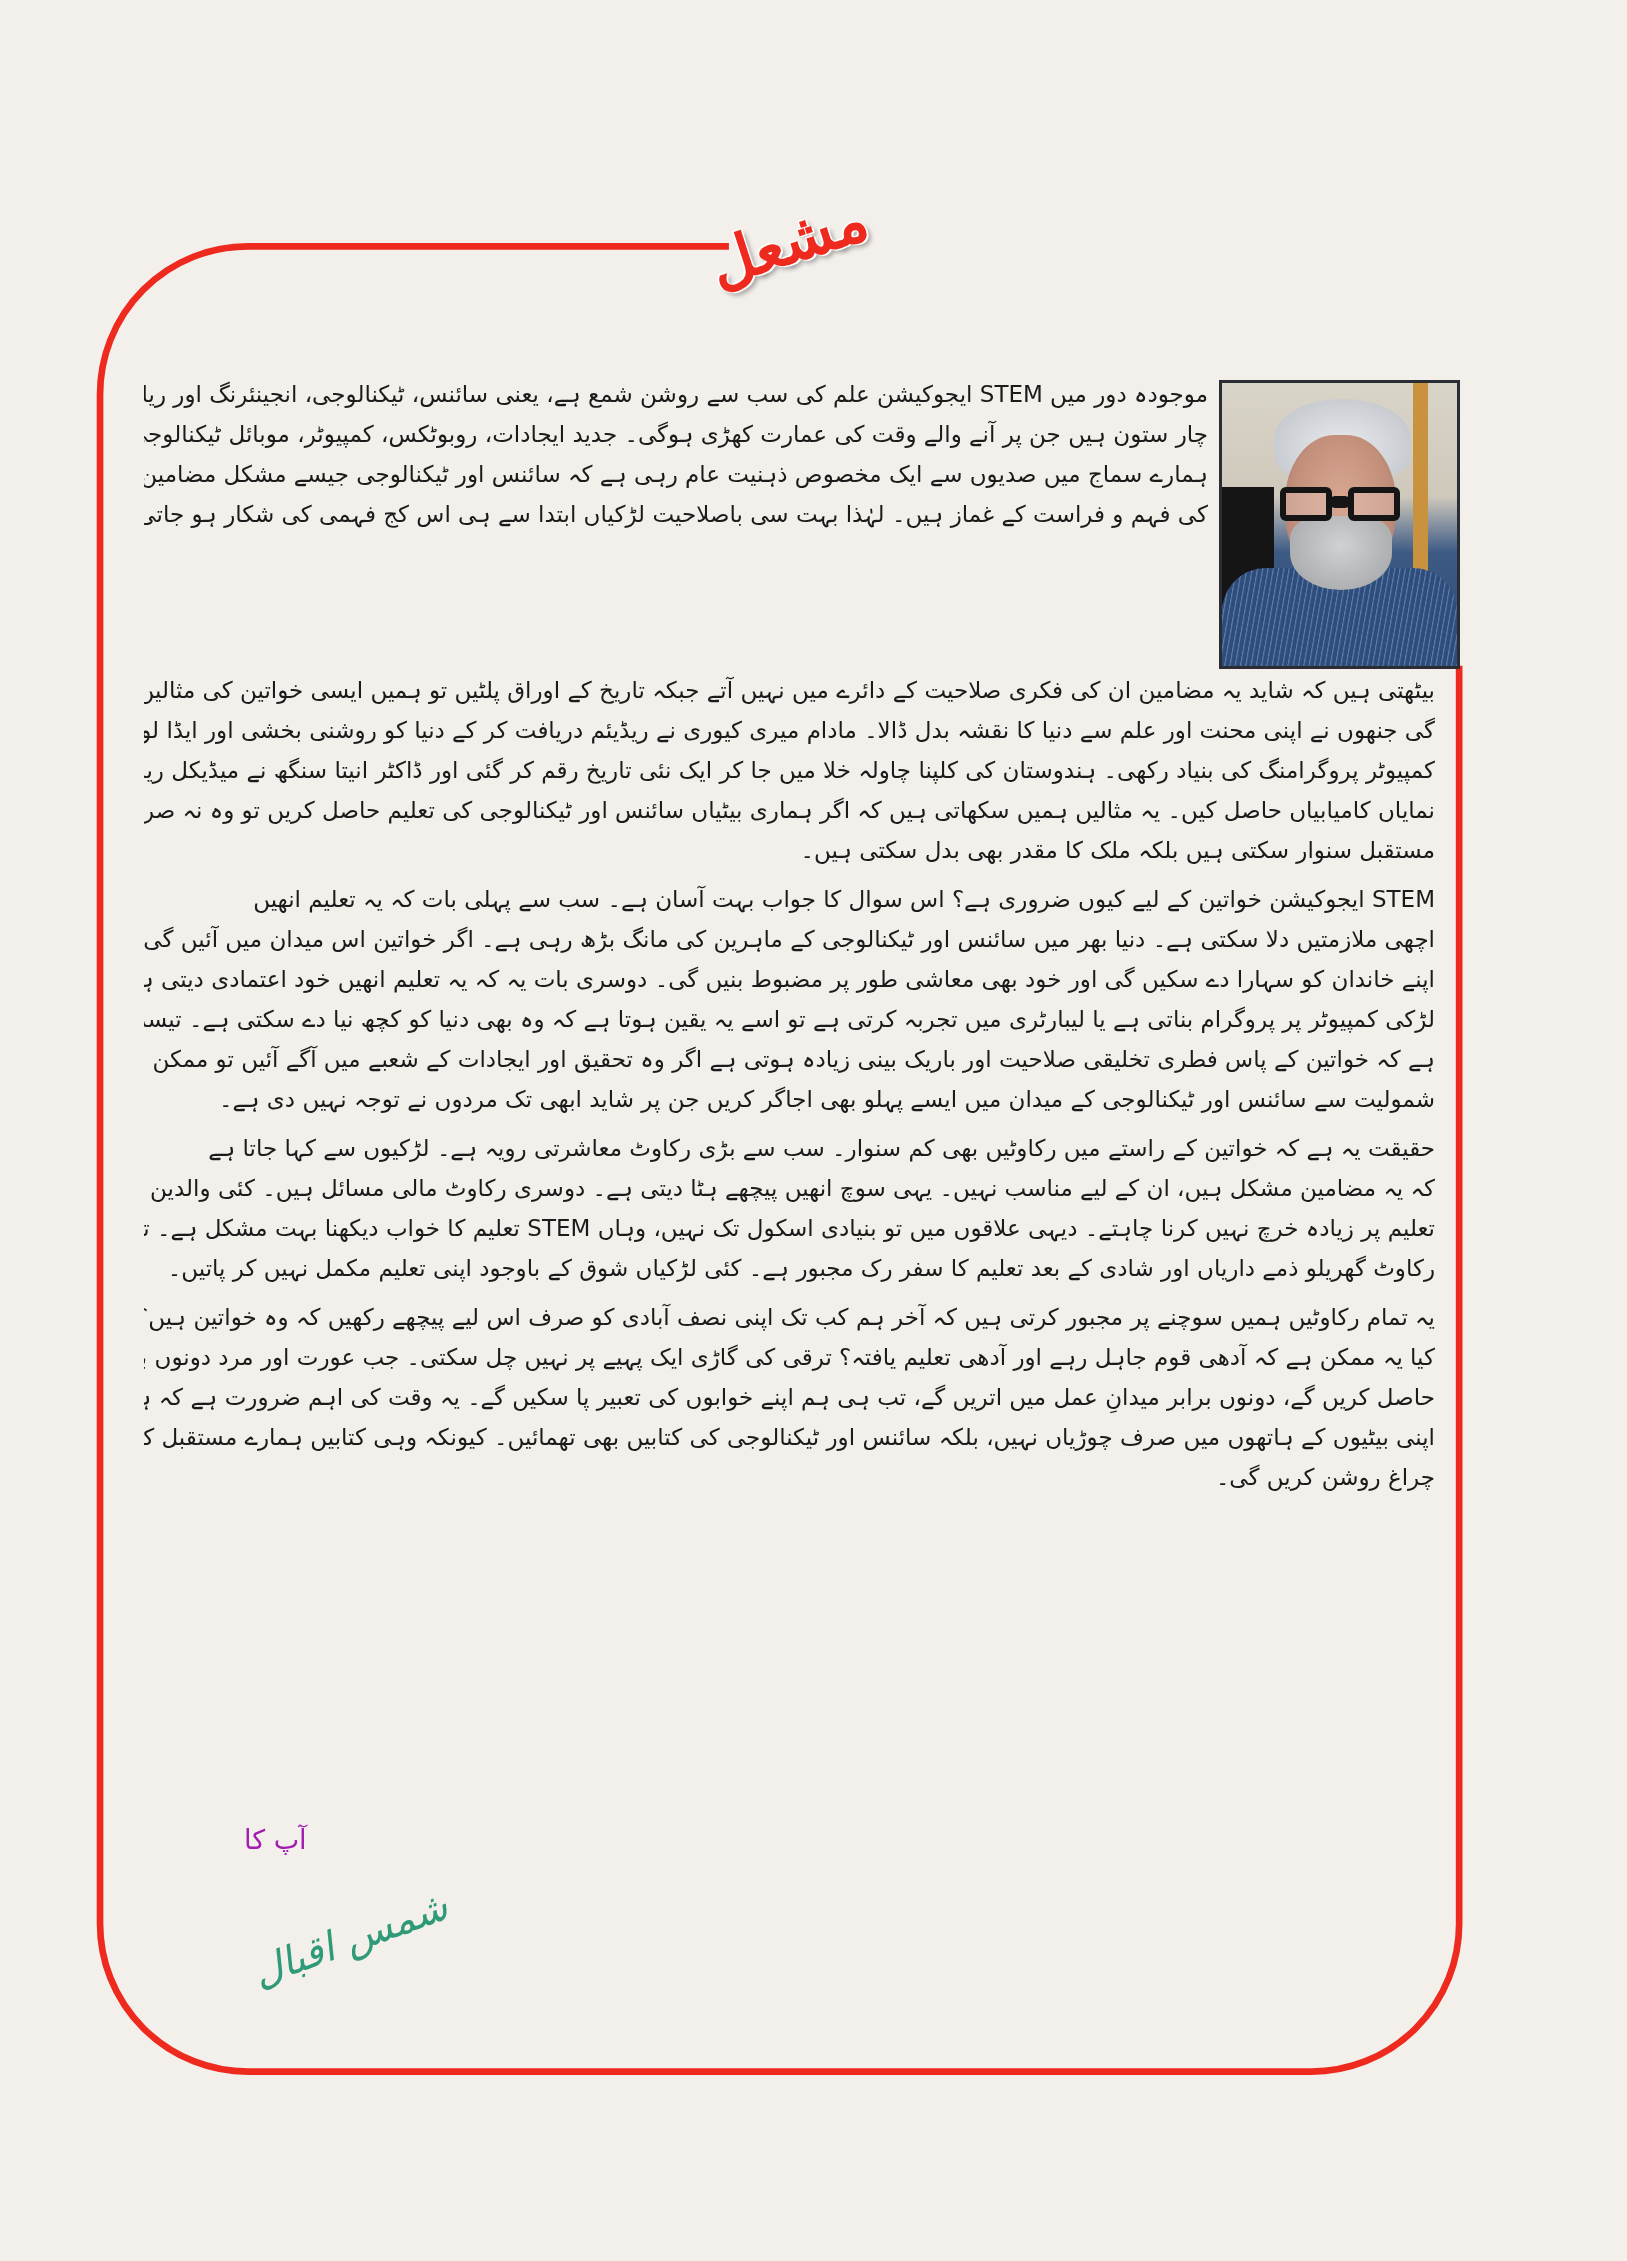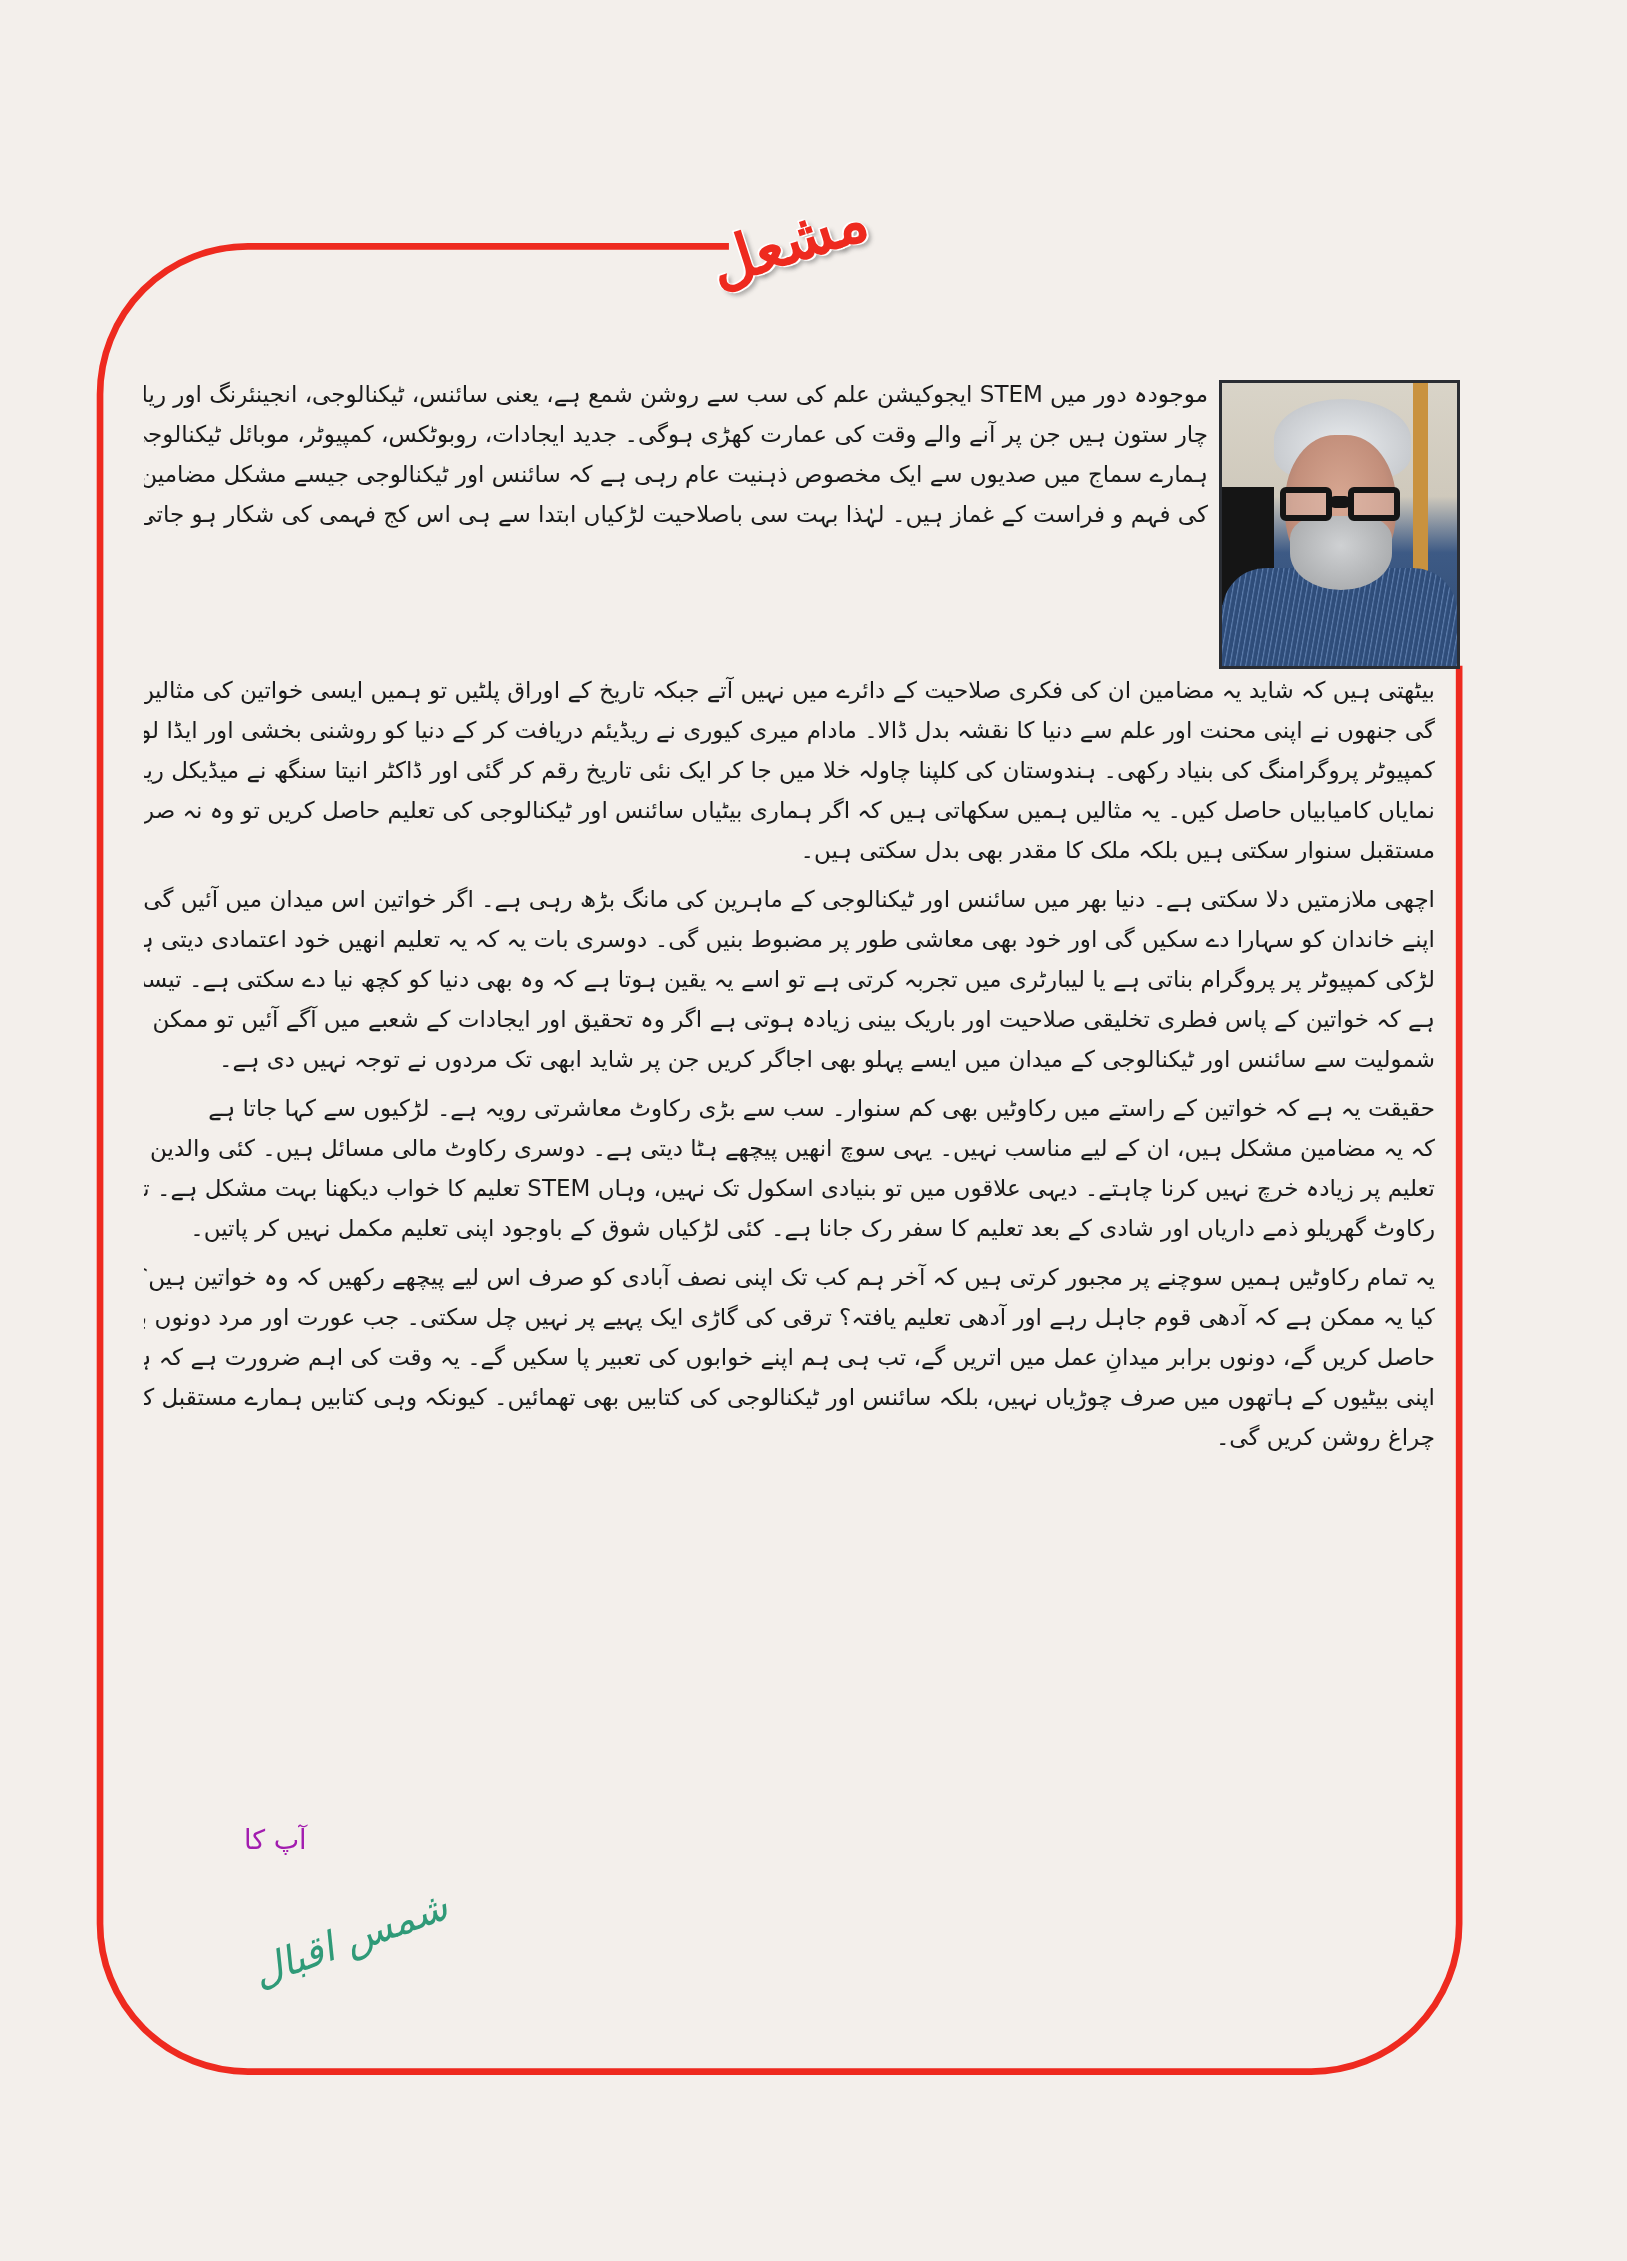--- a/index.html
+++ b/index.html
@@ -128,30 +128,31 @@
   <span class="line">کی فہم و فراست کے غماز ہیں۔ لہٰذا بہت سی باصلاحیت لڑکیاں ابتدا سے ہی اس کج فہمی کی شکار ہو جاتی ہیں اور یہ خیال کر</span>
 </div>
 
 <div class="text-block block-b">
   <span class="line">بیٹھتی ہیں کہ شاید یہ مضامین ان کی فکری صلاحیت کے دائرے میں نہیں آتے جبکہ تاریخ کے اوراق پلٹیں تو ہمیں ایسی خواتین کی مثالیں ملیں</span>
   <span class="line">گی جنھوں نے اپنی محنت اور علم سے دنیا کا نقشہ بدل ڈالا۔ مادام میری کیوری نے ریڈیئم دریافت کر کے دنیا کو روشنی بخشی اور ایڈا لولیس نے</span>
   <span class="line">کمپیوٹر پروگرامنگ کی بنیاد رکھی۔ ہندوستان کی کلپنا چاولہ خلا میں جا کر ایک نئی تاریخ رقم کر گئی اور ڈاکٹر انیتا سنگھ نے میڈیکل ریسرچ میں</span>
   <span class="line">نمایاں کامیابیاں حاصل کیں۔ یہ مثالیں ہمیں سکھاتی ہیں کہ اگر ہماری بیٹیاں سائنس اور ٹیکنالوجی کی تعلیم حاصل کریں تو وہ نہ صرف اپنا</span>
   <span class="line last">مستقبل سنوار سکتی ہیں بلکہ ملک کا مقدر بھی بدل سکتی ہیں۔</span>
   <div class="para-gap"></div>
+  <span class="line">STEM ایجوکیشن خواتین کے لیے کیوں ضروری ہے؟ اس سوال کا جواب بہت آسان ہے۔ سب سے پہلی بات کہ یہ تعلیم انھیں</span>
   <span class="line">اچھی ملازمتیں دلا سکتی ہے۔ دنیا بھر میں سائنس اور ٹیکنالوجی کے ماہرین کی مانگ بڑھ رہی ہے۔ اگر خواتین اس میدان میں آئیں گی تو وہ</span>
   <span class="line">اپنے خاندان کو سہارا دے سکیں گی اور خود بھی معاشی طور پر مضبوط بنیں گی۔ دوسری بات یہ کہ یہ تعلیم انھیں خود اعتمادی دیتی ہے۔ جب ایک</span>
   <span class="line">لڑکی کمپیوٹر پر پروگرام بناتی ہے یا لیبارٹری میں تجربہ کرتی ہے تو اسے یہ یقین ہوتا ہے کہ وہ بھی دنیا کو کچھ نیا دے سکتی ہے۔ تیسری اہم بات یہ</span>
   <span class="line">ہے کہ خواتین کے پاس فطری تخلیقی صلاحیت اور باریک بینی زیادہ ہوتی ہے اگر وہ تحقیق اور ایجادات کے شعبے میں آگے آئیں تو ممکن ہے اپنی</span>
   <span class="line last">شمولیت سے سائنس اور ٹیکنالوجی کے میدان میں ایسے پہلو بھی اجاگر کریں جن پر شاید ابھی تک مردوں نے توجہ نہیں دی ہے۔</span>
   <div class="para-gap"></div>
   <span class="line">حقیقت یہ ہے کہ خواتین کے راستے میں رکاوٹیں بھی کم سنوار۔ سب سے بڑی رکاوٹ معاشرتی رویہ ہے۔ لڑکیوں سے کہا جاتا ہے</span>
   <span class="line">کہ یہ مضامین مشکل ہیں، ان کے لیے مناسب نہیں۔ یہی سوچ انھیں پیچھے ہٹا دیتی ہے۔ دوسری رکاوٹ مالی مسائل ہیں۔ کئی والدین بیٹی کی</span>
   <span class="line">تعلیم پر زیادہ خرچ نہیں کرنا چاہتے۔ دیہی علاقوں میں تو بنیادی اسکول تک نہیں، وہاں STEM تعلیم کا خواب دیکھنا بہت مشکل ہے۔ تیسری</span>
-  <span class="line last">رکاوٹ گھریلو ذمے داریاں اور شادی کے بعد تعلیم کا سفر رک جانا ہے۔ کئی لڑکیاں شوق کے باوجود اپنی تعلیم مکمل نہیں کر پاتیں۔</span>
+  <span class="line last">رکاوٹ گھریلو ذمے داریاں اور شادی کے بعد تعلیم کا سفر رک مجبور ہے۔ کئی لڑکیاں شوق کے باوجود اپنی تعلیم مکمل نہیں کر پاتیں۔</span>
   <div class="para-gap"></div>
   <span class="line">یہ تمام رکاوٹیں ہمیں سوچنے پر مجبور کرتی ہیں کہ آخر ہم کب تک اپنی نصف آبادی کو صرف اس لیے پیچھے رکھیں کہ وہ خواتین ہیں؟</span>
   <span class="line">کیا یہ ممکن ہے کہ آدھی قوم جاہل رہے اور آدھی تعلیم یافتہ؟ ترقی کی گاڑی ایک پہیے پر نہیں چل سکتی۔ جب عورت اور مرد دونوں برابر تعلیم</span>
   <span class="line">حاصل کریں گے، دونوں برابر میدانِ عمل میں اتریں گے، تب ہی ہم اپنے خوابوں کی تعبیر پا سکیں گے۔ یہ وقت کی اہم ضرورت ہے کہ ہم</span>
   <span class="line">اپنی بیٹیوں کے ہاتھوں میں صرف چوڑیاں نہیں، بلکہ سائنس اور ٹیکنالوجی کی کتابیں بھی تھمائیں۔ کیونکہ وہی کتابیں ہمارے مستقبل کے</span>
   <span class="line last">چراغ روشن کریں گی۔</span>
 </div>
 
 <div class="sign-off">آپ کا</div>
 <div class="signature">شمس اقبال</div>

